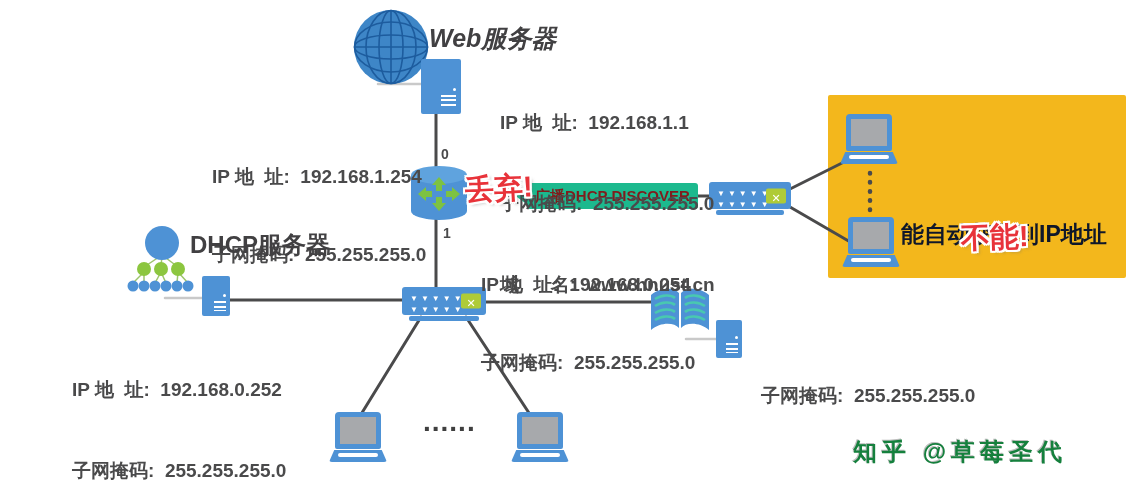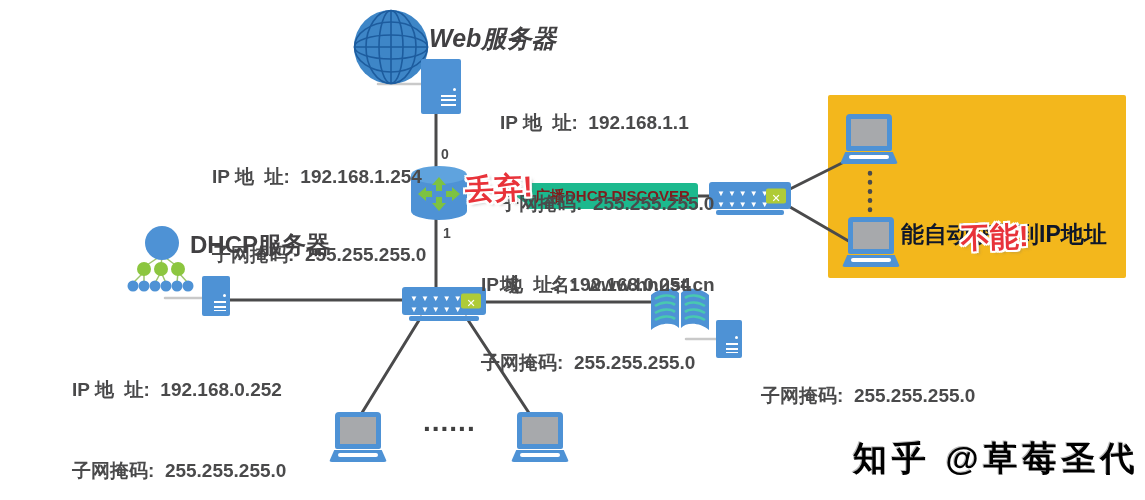--- a/index.html
+++ b/index.html
@@ -40,21 +40,21 @@
   .chevs{position:absolute;left:8px;top:3px;}
   .chevrow{height:11px;line-height:11px;}
   .chevrow:before{content:"▼▼▼▼▼";color:#fff;font-size:8px;letter-spacing:3px;}
   .xbox{position:absolute;right:5px;top:50%;transform:translateY(-50%);width:20px;height:15px;
         background:#AFCB37;border-radius:2px;text-align:center;line-height:15px;}
   .xbox:before{content:"✕";color:#fff;font-weight:bold;font-size:11px;}
   
   .qbox{background:#F3B71C;border-radius:2px;z-index:1;}
   .qtext{font-weight:bold;color:#0f172a;font-size:23px;line-height:31px;white-space:pre;z-index:5;}
   
-  .watermark{font-weight:bold;font-size:34px;letter-spacing:5px;color:#000000;white-space:pre;
+  .watermark{font-weight:bold;font-size:24px;letter-spacing:5px;color:#15803d;white-space:pre;
              text-shadow:-1px -1px 0 #bcbcbc,2px 2px 2px #ffffff;z-index:5;text-align:right;}
   .ellipsis{font-weight:bold;color:#3F3F3F;font-size:28px;letter-spacing:1px;z-index:5;white-space:pre;}
   svg{display:block;}
   .icon{z-index:3;}
   .overlay{z-index:2;pointer-events:none;}
 </style>
 </head>
 <body>
 
 <div class="canvas">

